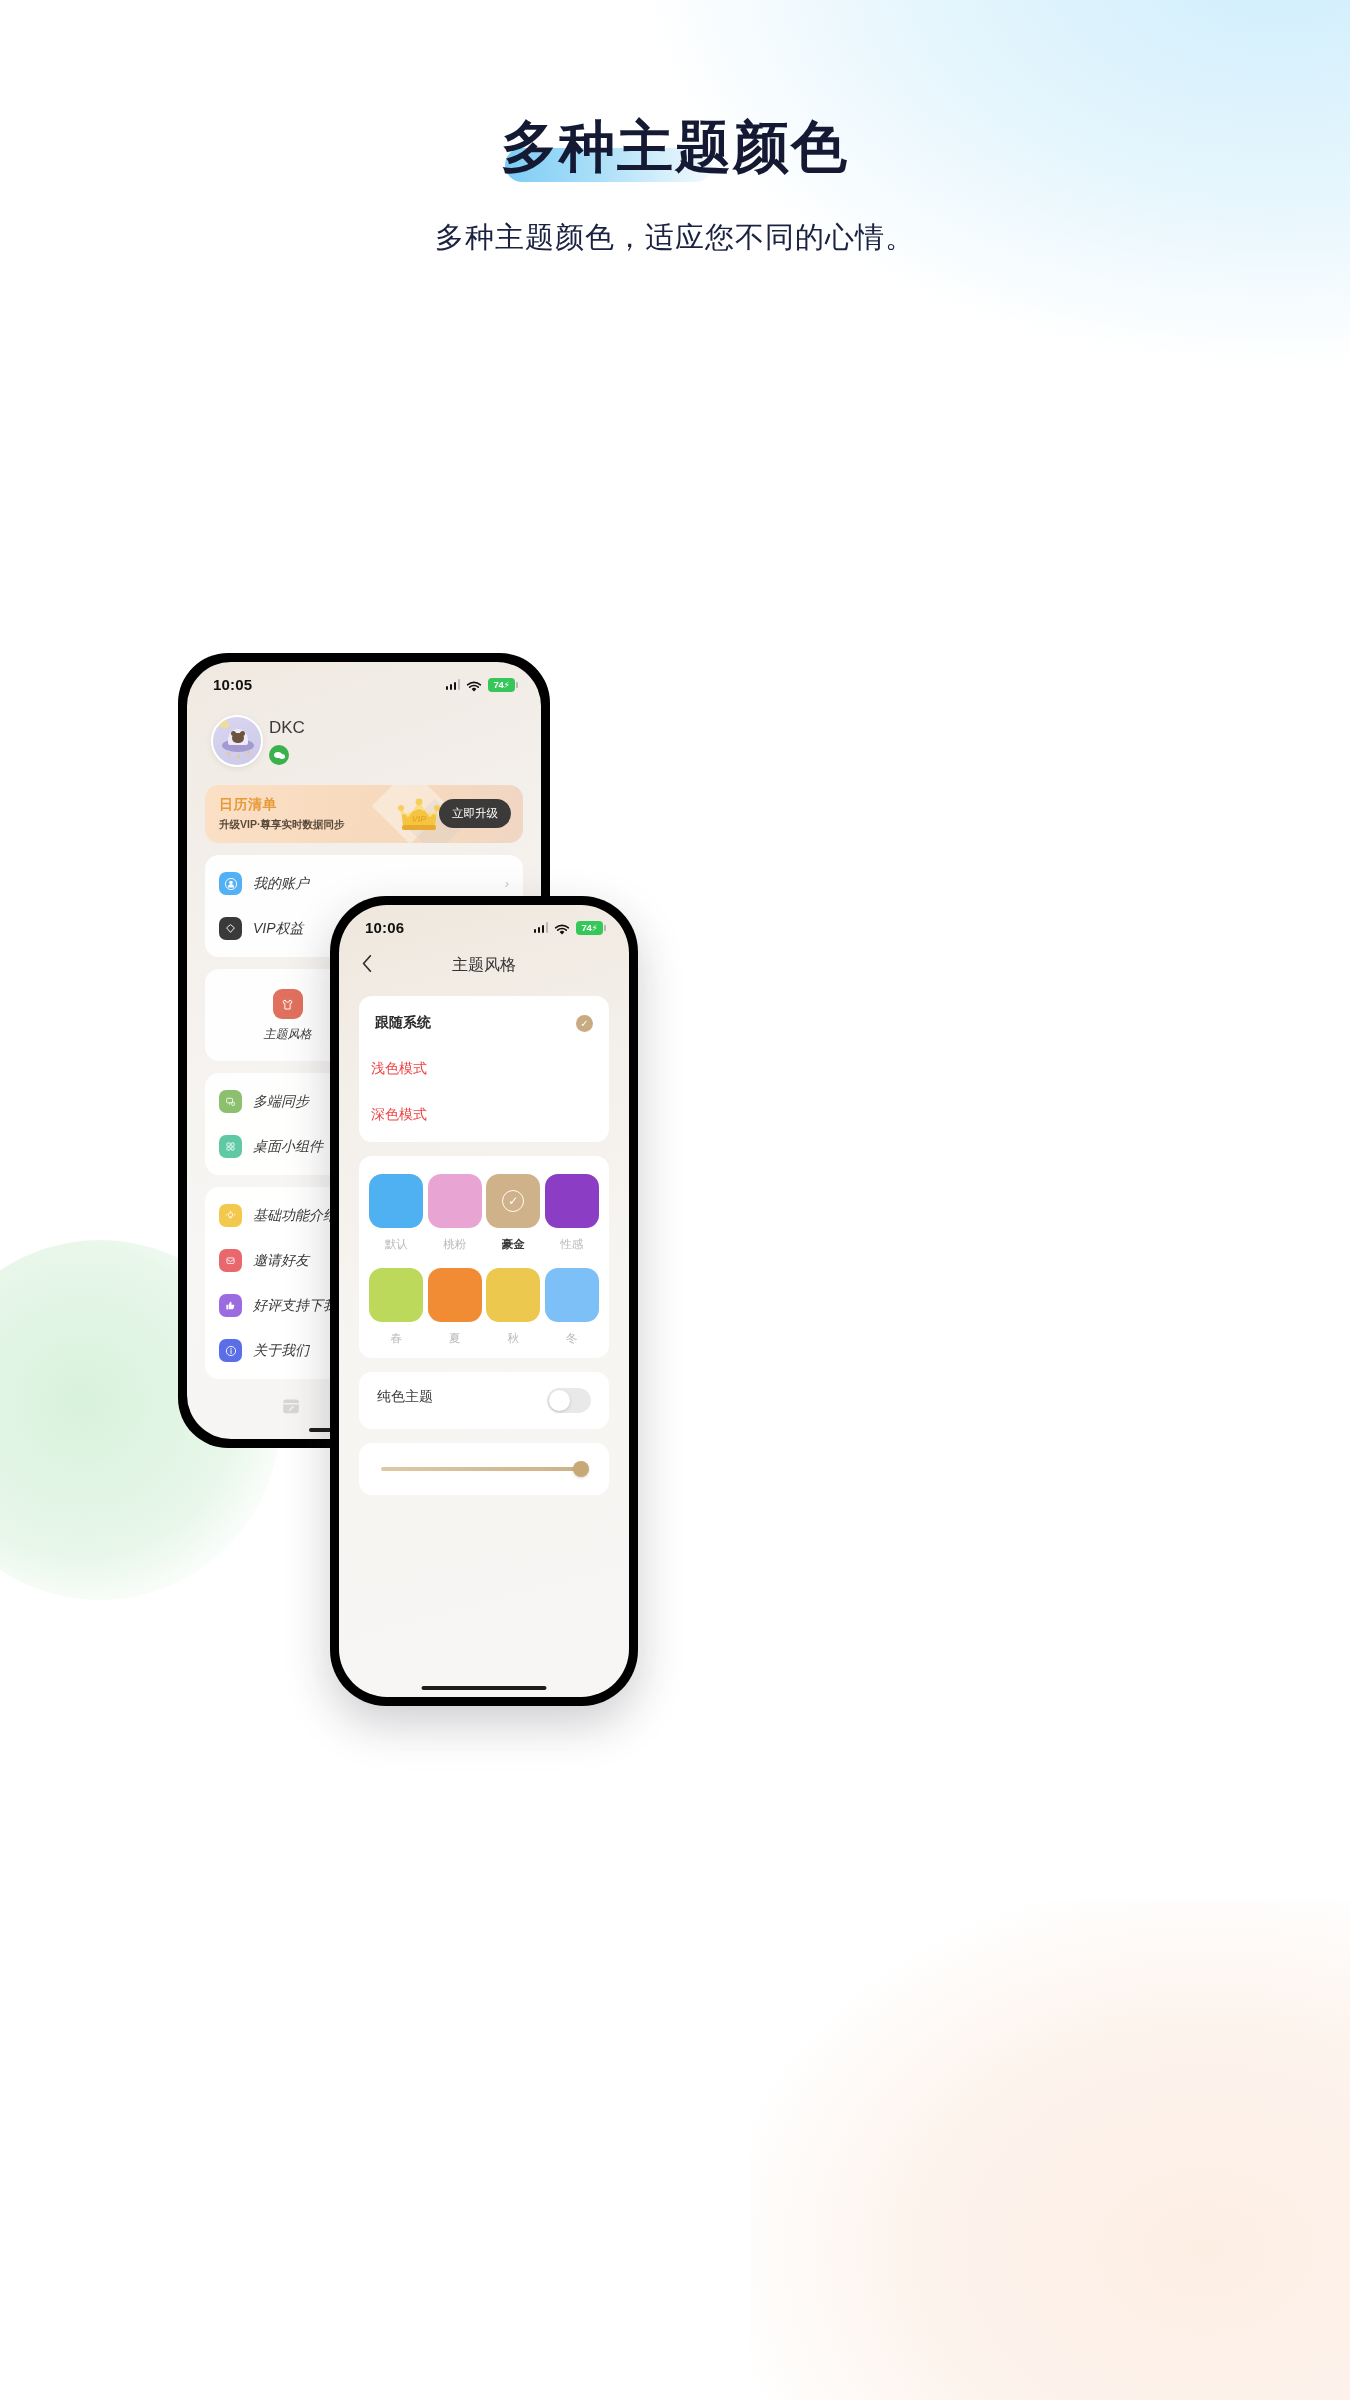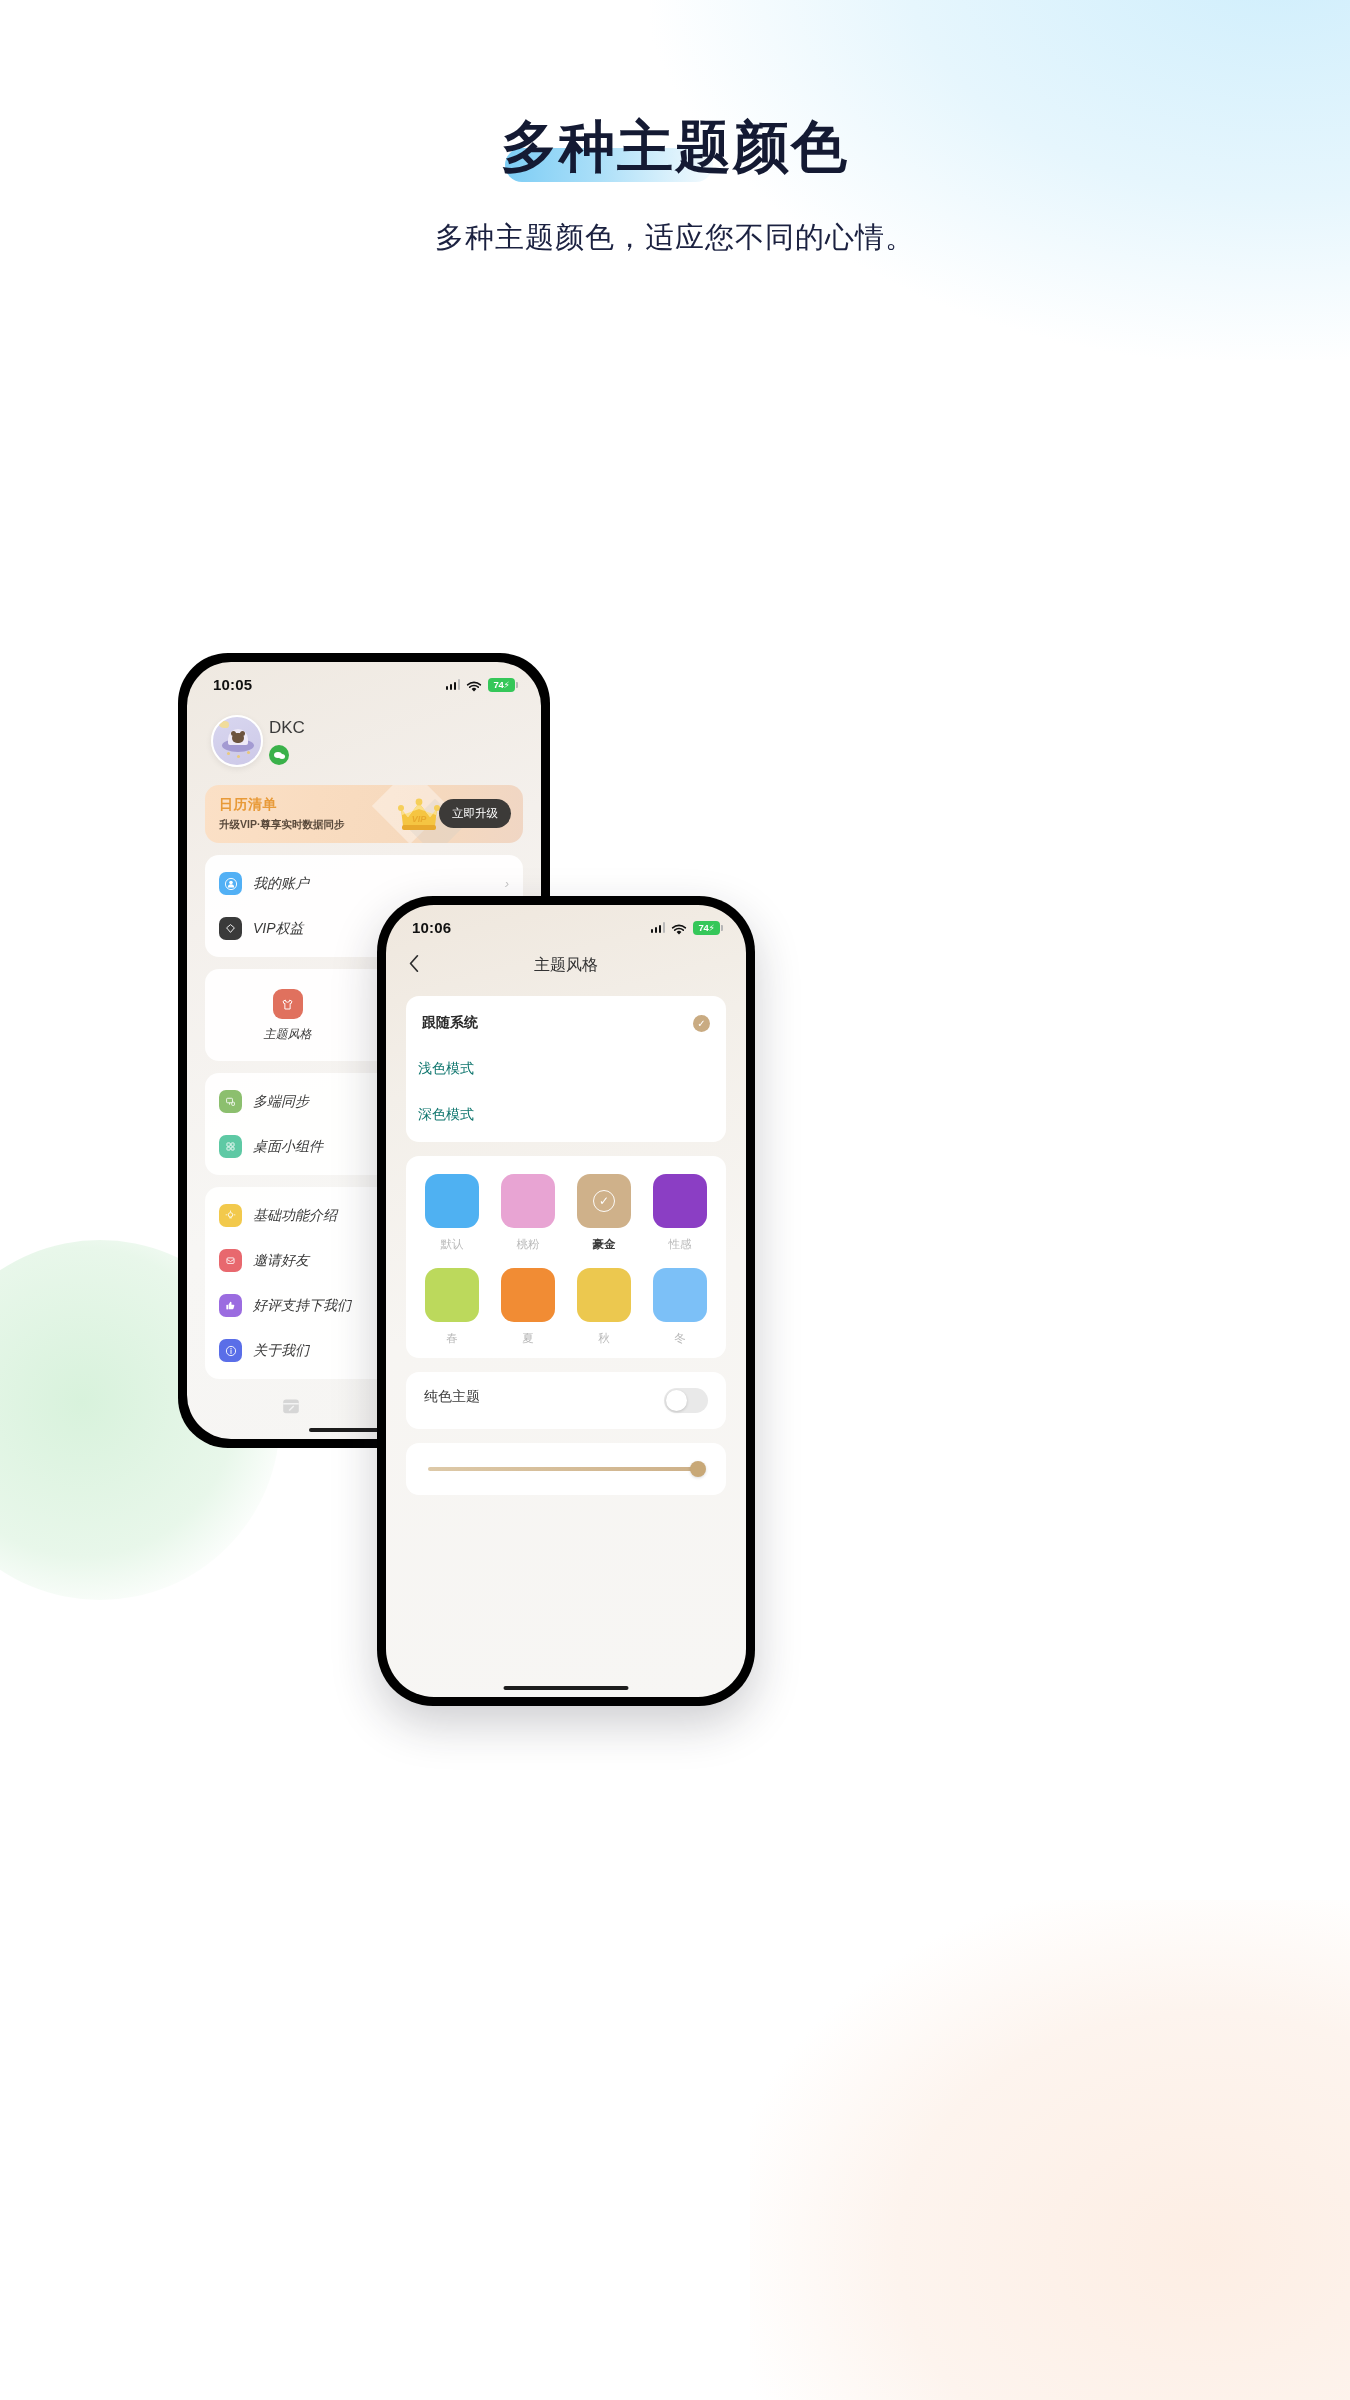--- a/index.html
+++ b/index.html
@@ -51,21 +51,21 @@
   
   .phones { position: relative; }
 
   .phone {
     position: absolute;
     background: #000;
     border-radius: 56px;
     padding: 9px;
   }
   .phone.back  { left: 178px; top: 395px; width: 372px; height: 795px; border-radius: 50px; }
-  .phone.front { left: 330px; top: 638px; width: 378px; height: 810px; margin-left: 47px; }
+  .phone.front { left: 330px; top: 638px; width: 308px; height: 810px; }
   .phone.front { box-shadow: 0 18px 46px rgba(30,30,45,0.22); }
 
   .screen {
     width: 100%; height: 100%;
     border-radius: 44px;
     overflow: hidden;
     position: relative;
   }
   .phone.front .screen { border-radius: 48px; }
   .screen-bg-back {
@@ -213,21 +213,21 @@
 
   .f-card {
     margin: 8px 20px 0 20px; background: #fff; border-radius: 13px;
     padding: 4px 0;
   }
   .mode-row {
     display: flex; align-items: center; justify-content: space-between;
     padding: 14px 16px; font-size: 14px;
   }
   .mode-row.active { color: #2a2a2a; font-weight: 600; }
-  .mode-row.inactive { color: #0f766e; padding-left: 12px; }
+  .mode-row.inactive { color: #ef4444; padding-left: 12px; }
   .check {
     width: 17px; height: 17px; border-radius: 50%;
     background: #c9ab82; color: #fff; font-size: 10px;
     display: flex; align-items: center; justify-content: center;
   }
 
   .swatch-card { margin: 14px 20px 0 20px; background: #fff; border-radius: 13px; padding: 18px 8px 12px 8px; }
   .sw-row { display: flex; }
   .sw-item { flex: 1; text-align: center; }
   .sw {

